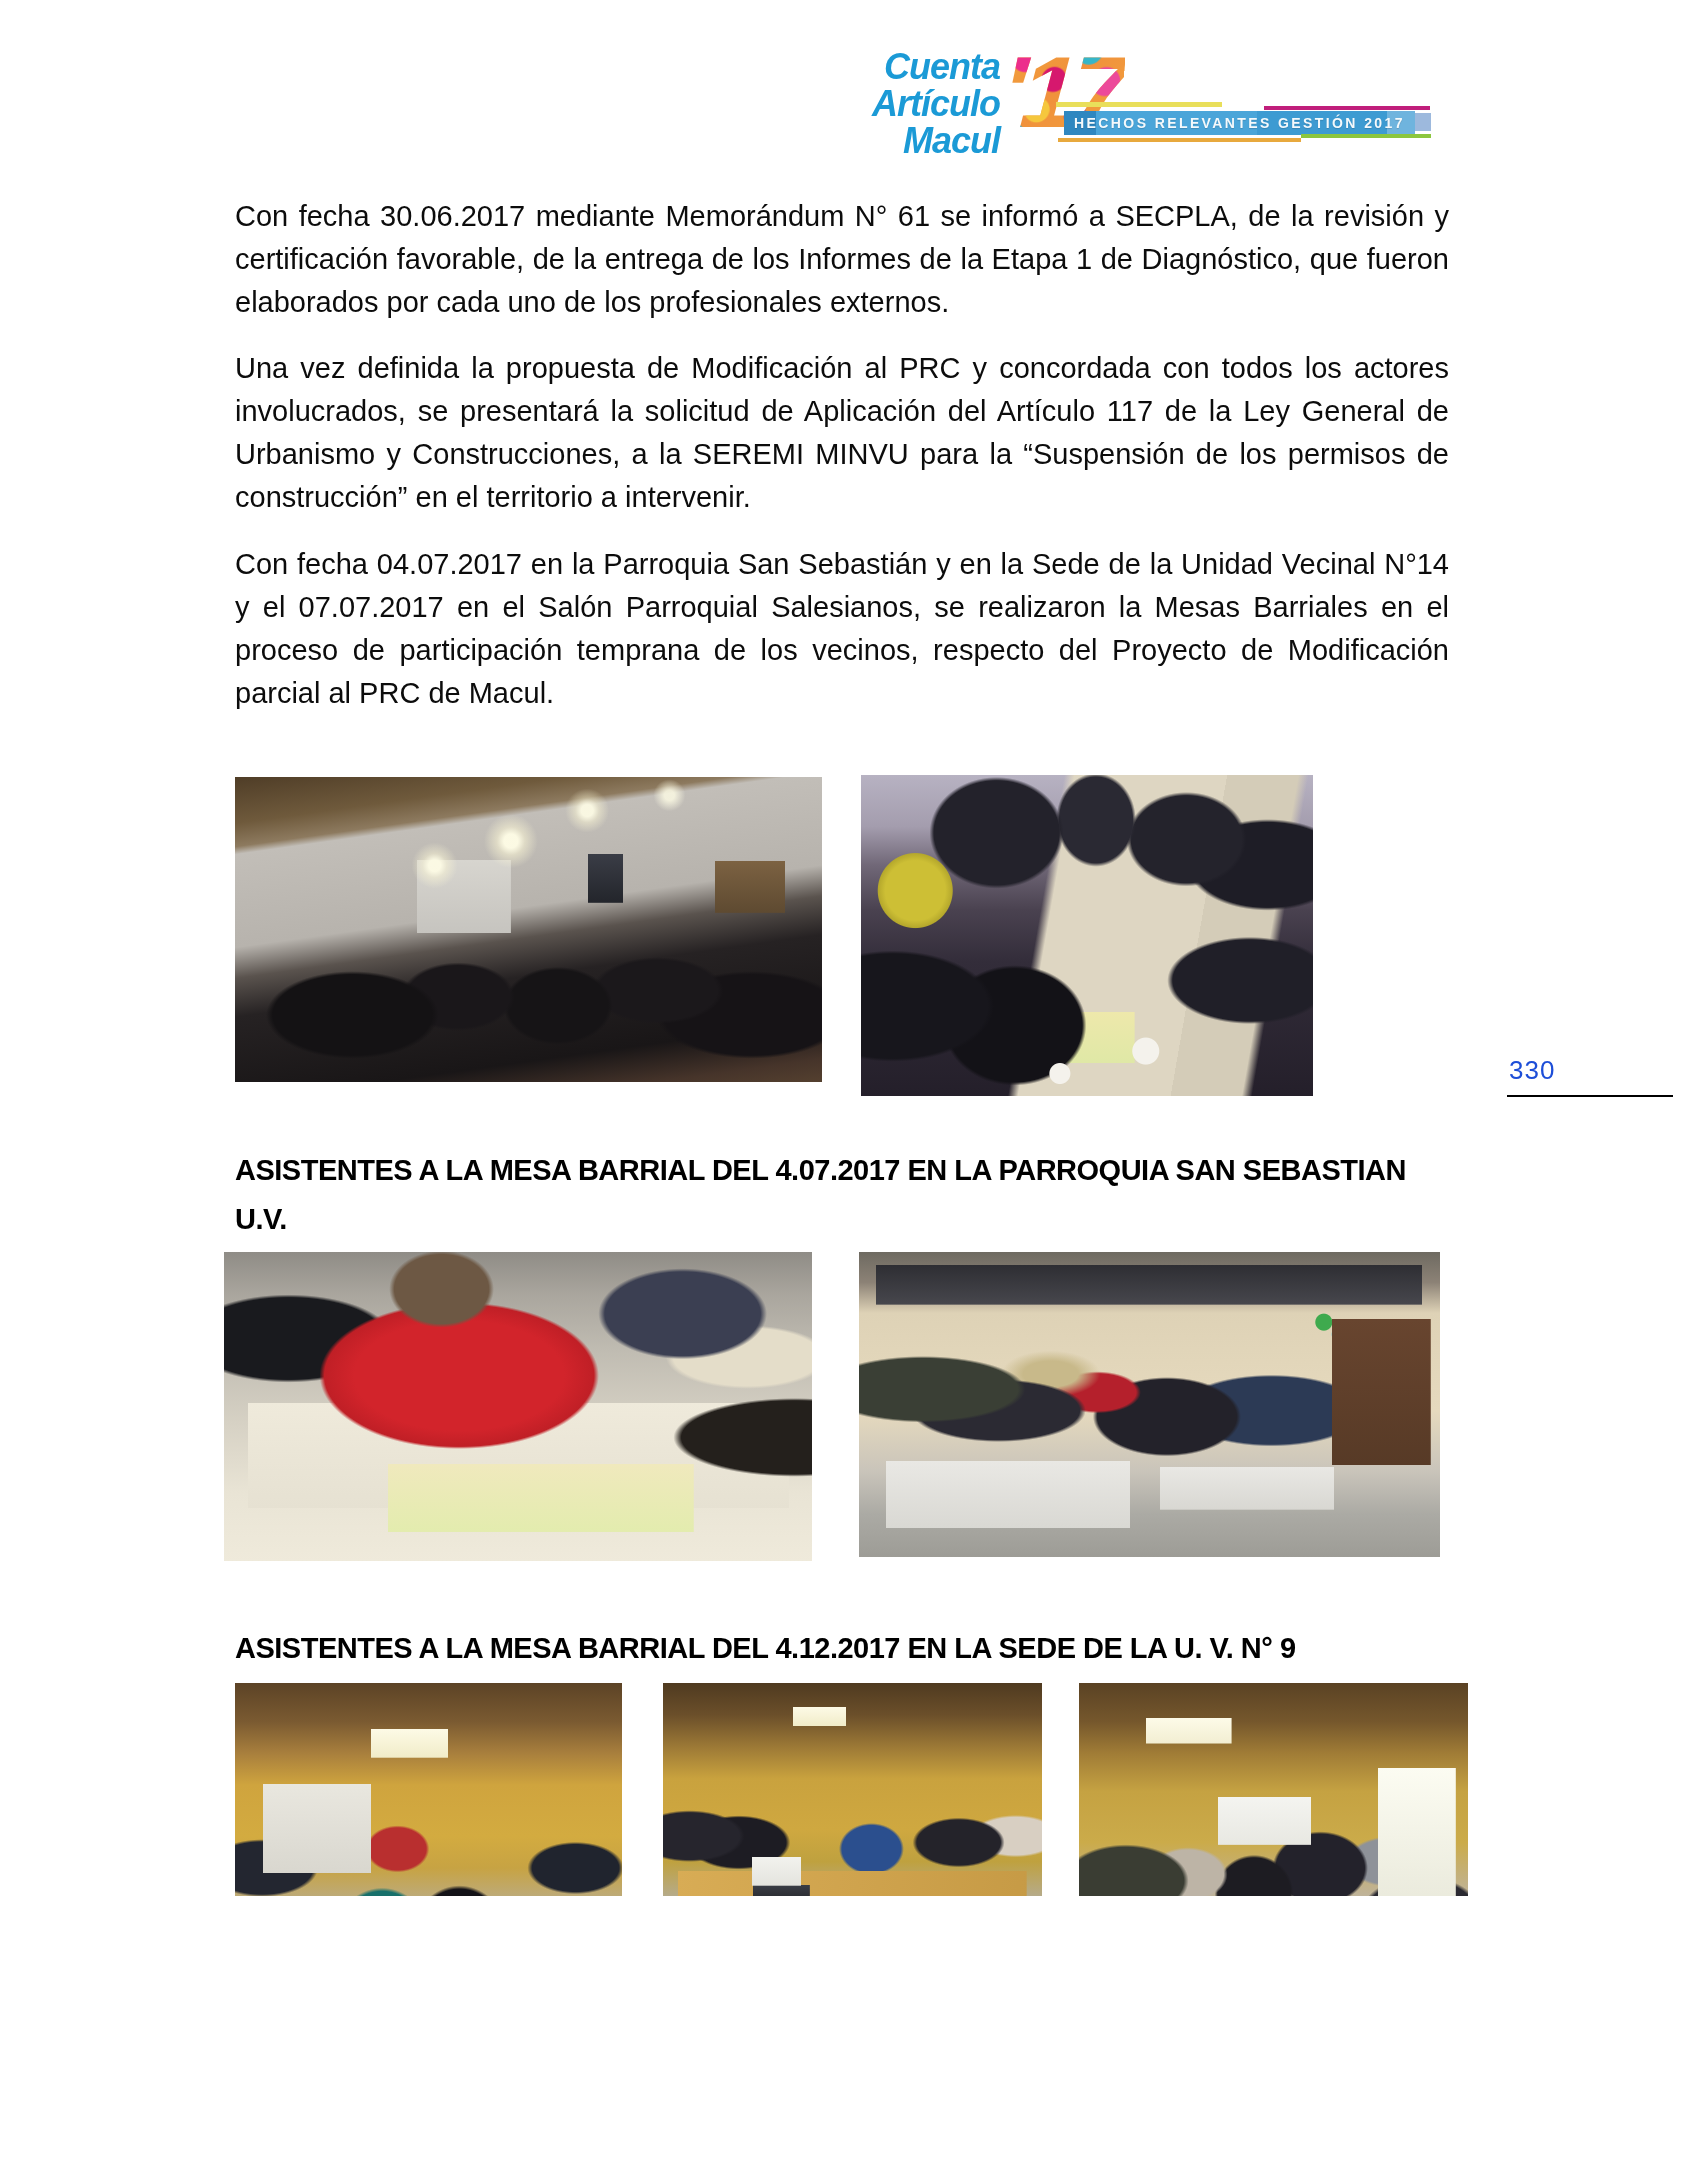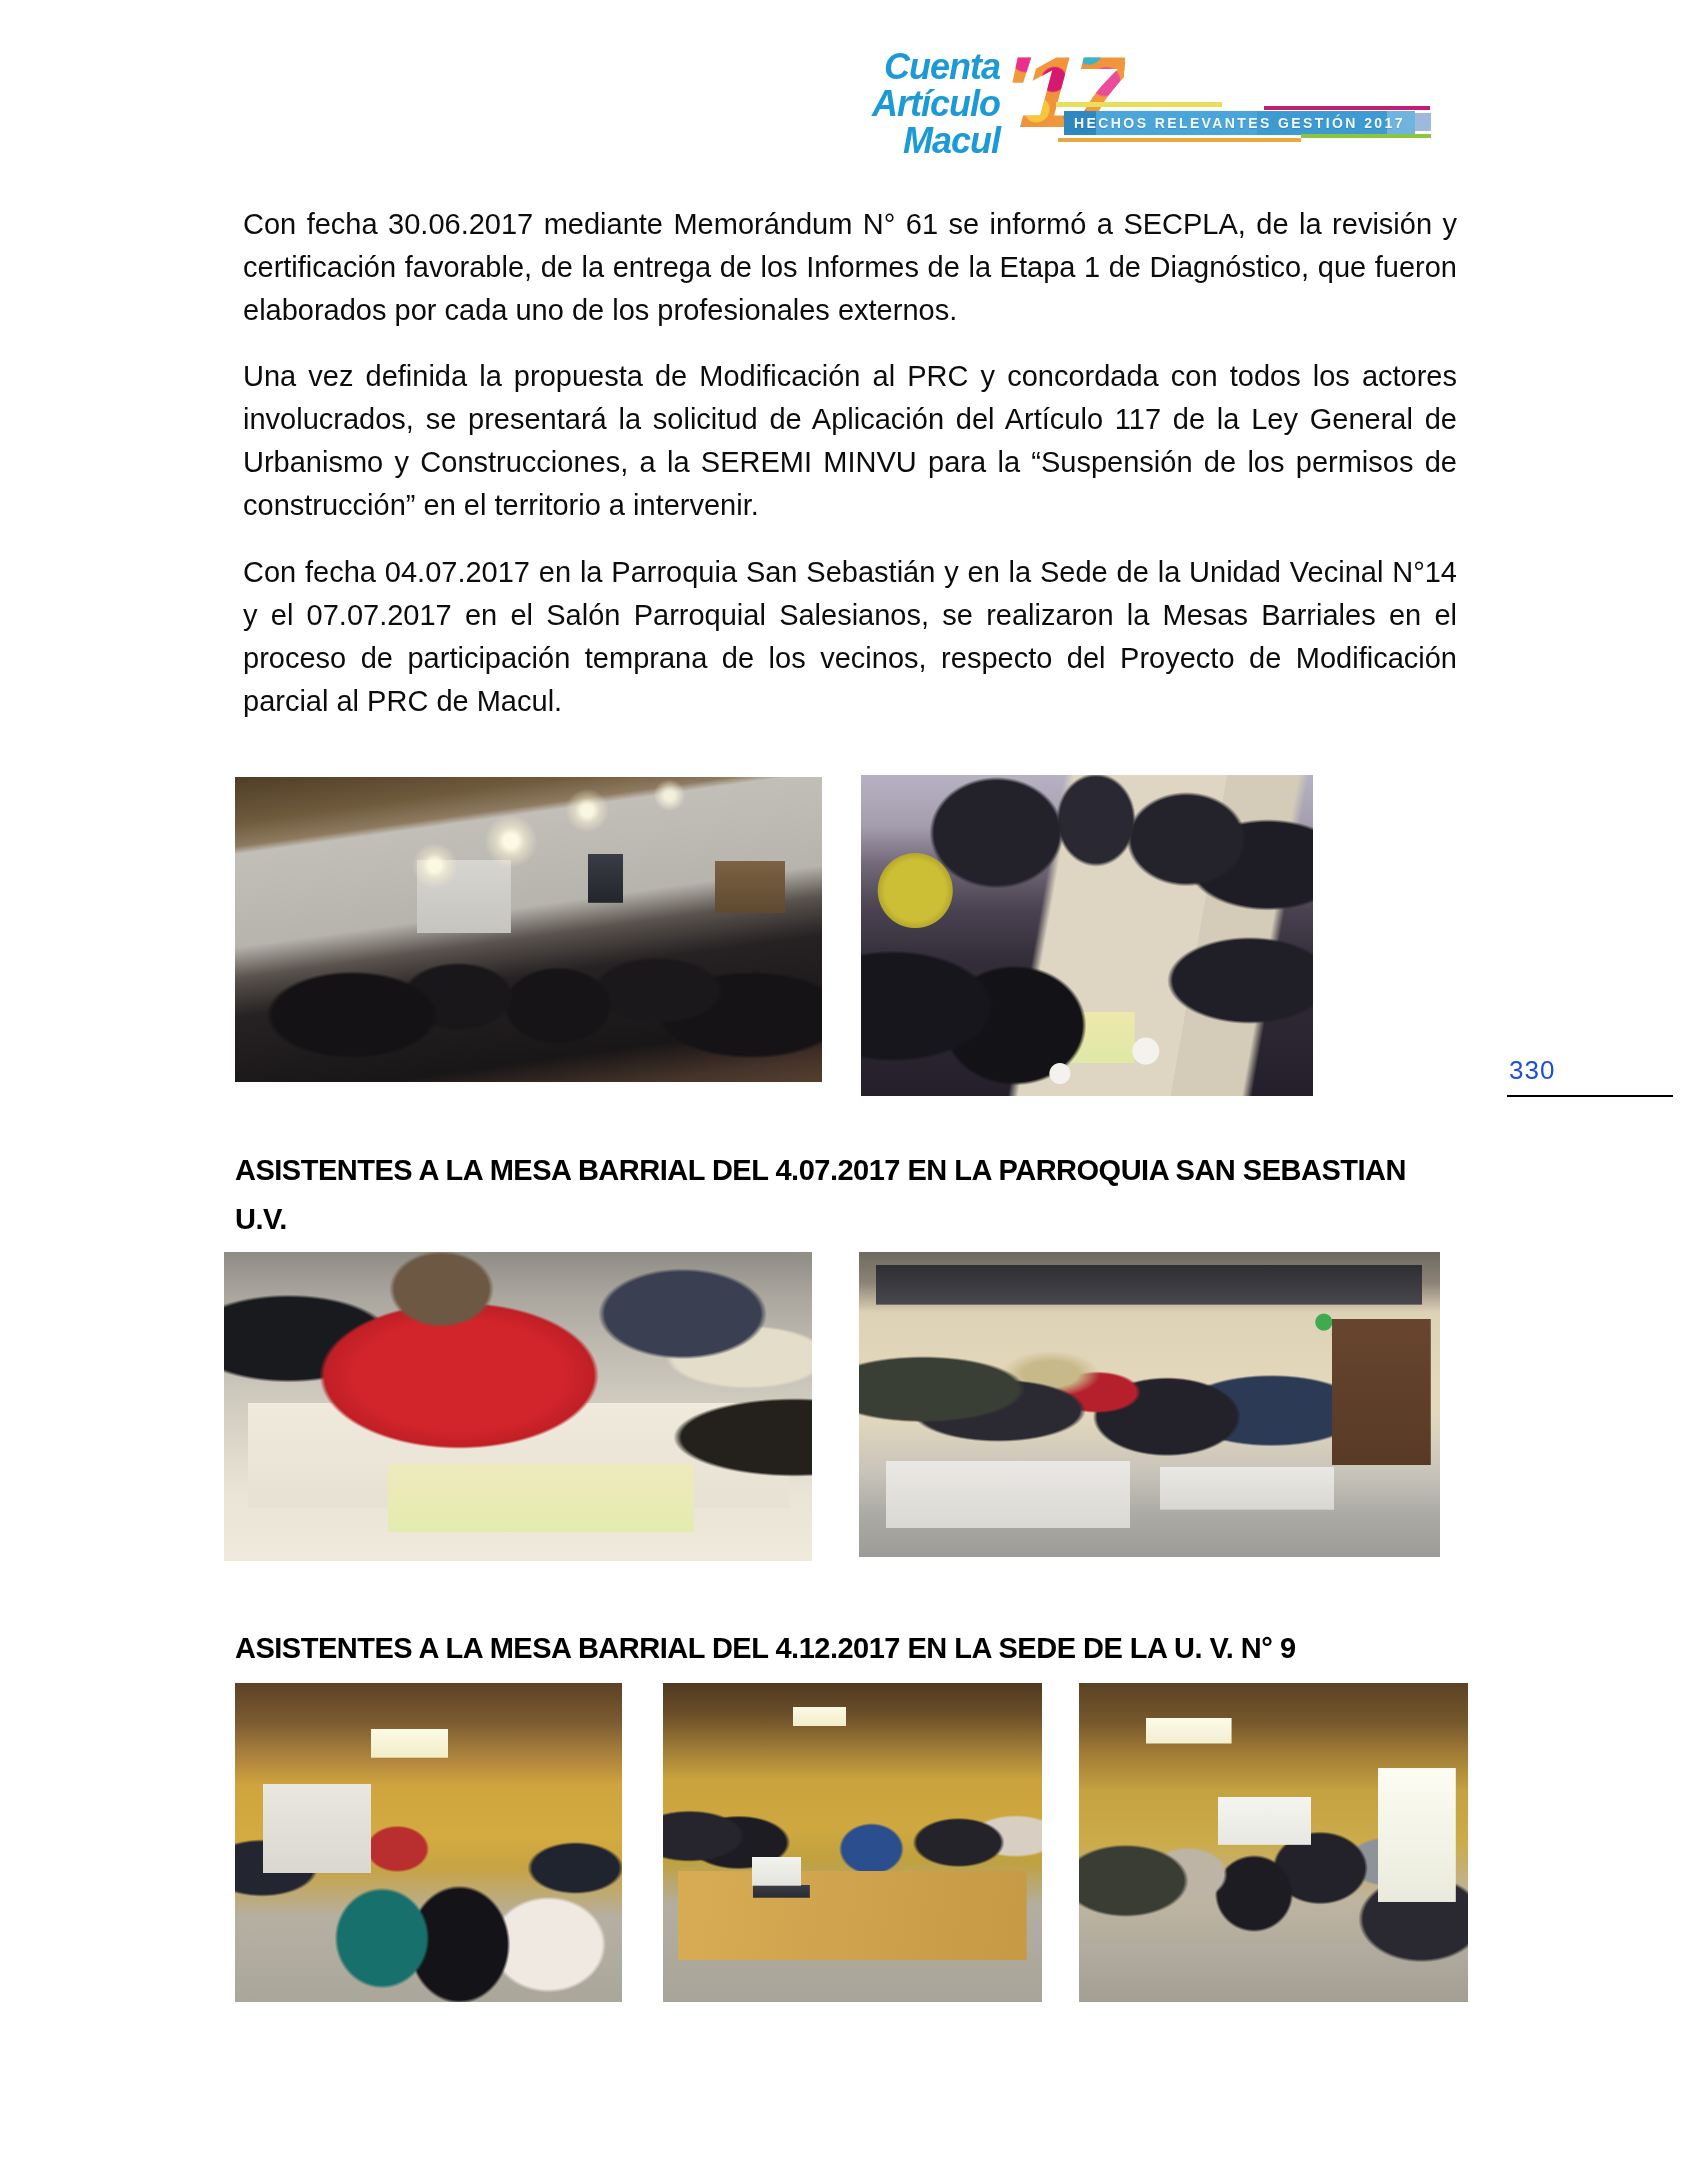--- a/index.html
+++ b/index.html
@@ -1,18 +1,18 @@
 <!DOCTYPE html>
 <html lang="es"><head>
 <meta charset="utf-8">
 <style>
   html,body{margin:0;padding:0;background:#ffffff;}
   .page{
     position:relative;
-    width:1683px;height:2178px;
+    width:1683px;height:1896px;
     background:#ffffff;
     font-family:"Liberation Sans", sans-serif;
     color:#111;
     overflow:hidden;
   }
 
   
   .logo{position:absolute;left:770px;top:48px;display:flex;align-items:flex-start;}
   .logo-text{
     width:230px;text-align:right;
@@ -56,21 +56,21 @@
     display:flex;align-items:center;justify-content:center;
   }
   .banner-bar span{
     color:#f4f9fc;font-weight:bold;font-size:14px;letter-spacing:2.4px;
     white-space:nowrap;text-shadow:0 1px 1px rgba(0,0,0,.15);
   }
   .banner-tab{position:absolute;left:359px;top:14px;width:16px;height:18px;background:#9db9dd;}
 
   
   .body-par{
-    position:absolute;left:235px;width:1214px;margin:8px;
+    position:absolute;left:235px;width:1214px;margin:0;
     font-size:29px;line-height:43px;text-align:justify;color:#0c0c0c;
   }
   .p1{top:195px;}
   .p2{top:347px;}
   .p3{top:543px;}
 
   .doc-heading{
     position:absolute;left:235px;width:1228px;margin:0;
     font-weight:bold;font-size:29px;line-height:49px;letter-spacing:-0.5px;
     color:#000;white-space:pre-wrap;

